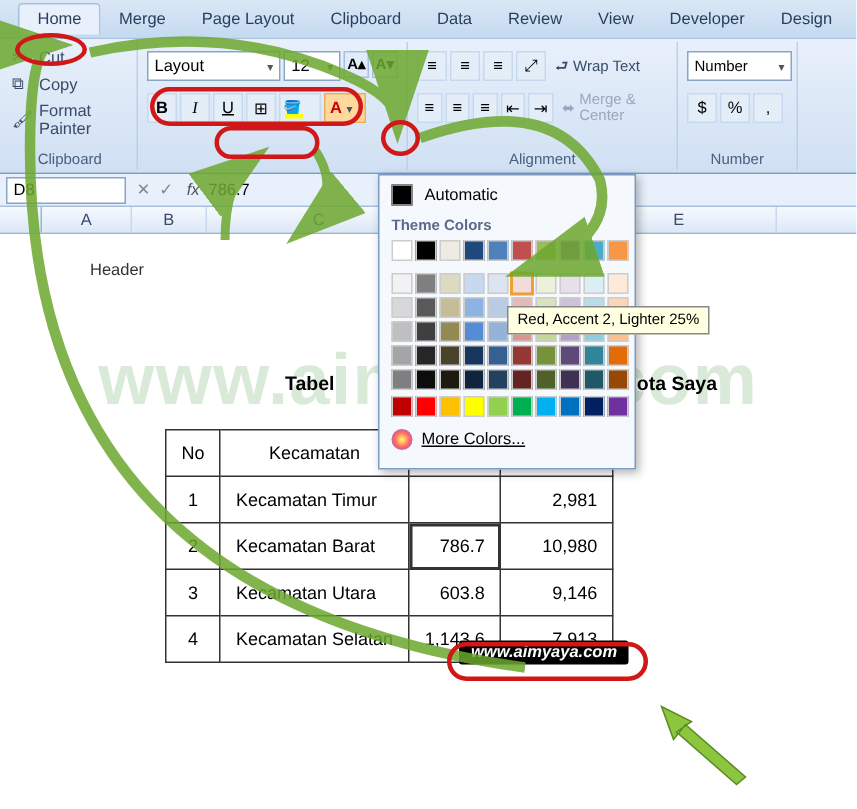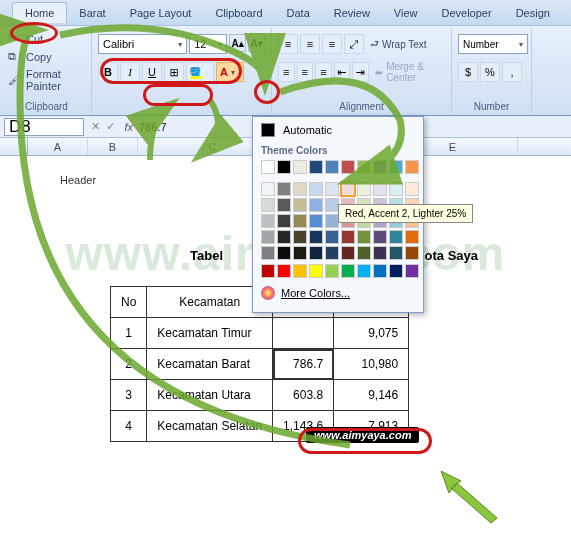--- a/index.html
+++ b/index.html
@@ -34,21 +34,21 @@
 .align-group { width: 180px; }
 .align-row { display: flex; gap: 2px; margin: 4px 0; }
 .abtn { width: 20px; height: 20px; border: 1px solid #c8d8ee; background: #e4eef9; display: flex; align-items: center; justify-content: center; }
 .wrap-text { display: flex; align-items: center; gap: 3px; height: 20px; padding: 0 4px; font-size: 10px; color: #3a4a6a; }
 .merge-text { display: flex; align-items: center; gap: 3px; height: 20px; padding: 0 4px; font-size: 10px; color: #9aa8bf; }
 
 .num-group { width: 80px; }
 .num-select { width: 70px; height: 20px; background: #fff; border: 1px solid #8aa5c4; font-size: 10px; padding: 2px 4px; display: flex; align-items: center; justify-content: space-between; margin: 4px 0; }
 
 .formula-bar { height: 22px; background: #e8f0fb; border-bottom: 1px solid #a8c0de; display: flex; align-items: center; }
-.name-box { width: 80px; height: 18px; background: #fff; border: 1px solid #8aa5c4; margin: 0 4px; padding: 0 4px; display: flex; align-items: center; font-size: 17px; }
+.name-box { width: 80px; height: 18px; background: #fff; border: 1px solid #8aa5c4; margin: 0 4px; padding: 0 4px; display: flex; align-items: center; font-size: 11px; }
 .fx-label { font-style: italic; color: #555; margin: 0 6px; font-size: 11px; }
 .fx-value { font-size: 11px; }
 
 .col-headers { height: 18px; background: linear-gradient(#f5f9fe, #dce8f6); border-bottom: 1px solid #9db5d3; display: flex; }
 .rowh-corner { width: 28px; border-right: 1px solid #9db5d3; }
 .colh { border-right: 1px solid #c8d8ee; text-align: center; font-size: 11px; color: #3a4a6a; line-height: 18px; }
 
 .sheet-area { position: relative; background: #fff; }
 .header-label { position: absolute; top: 18px; left: 60px; font-size: 11px; color: #333; }
 
@@ -91,21 +91,21 @@
 .arrows { position: absolute; top: 0; left: 0; z-index: 190; pointer-events: none; }
 .big-arrow { position: absolute; bottom: 6px; right: 60px; z-index: 195; }
 
 .chevron { font-size: 8px; color: #555; }
 </style>
 </head>
 <body>
 
 <div class="ribbon-tabs">
   <div class="tab active">Home</div>
-  <div class="tab">Barat</div>
+  <div class="tab">Merge</div>
   <div class="tab">Page Layout</div>
   <div class="tab">Clipboard</div>
   <div class="tab">Data</div>
   <div class="tab">Review</div>
   <div class="tab">View</div>
   <div class="tab">Developer</div>
   <div class="tab">Design</div>
 </div>
 
 <div class="ribbon">
@@ -121,21 +121,21 @@
     <div class="clip-row">
         <span class="clip-icon">🖌</span>
         <span>Format Painter</span>
       </div>
     <div class="ribbon-group-label">Clipboard</div>
   </div>
 
   <div class="ribbon-group font-group">
     <div class="font-selectors">
       <div class="font-name">
-          <span>Calibri</span>
+          <span>Layout</span>
           <span class="chevron">▾</span>
         </div>
       <div class="font-size">
           <span>12</span>
           <span class="chevron">▾</span>
         </div>
       <div class="a-btn">A▴</div>
       <div class="a-btn">A▾</div>
     </div>
     <div class="font-row2">
@@ -223,21 +223,21 @@
         <tr>
       <th>No</th>
       <th>Kecamatan</th>
       <th class="hidden-col"></th>
       <th>Penduduk</th>
     </tr>
     <tr>
       <td class="ctr">1</td>
       <td>Kecamatan Timur</td>
       <td class="num"></td>
-      <td class="num">9,075</td>
+      <td class="num">2,981</td>
     </tr>
     <tr>
       <td class="ctr">2</td>
       <td>Kecamatan Barat</td>
       <td class="num" style="outline:2px solid #333;outline-offset:-2px">786.7</td>
       <td class="num">10,980</td>
     </tr>
     <tr>
       <td class="ctr">3</td>
       <td>Kecamatan Utara</td>

